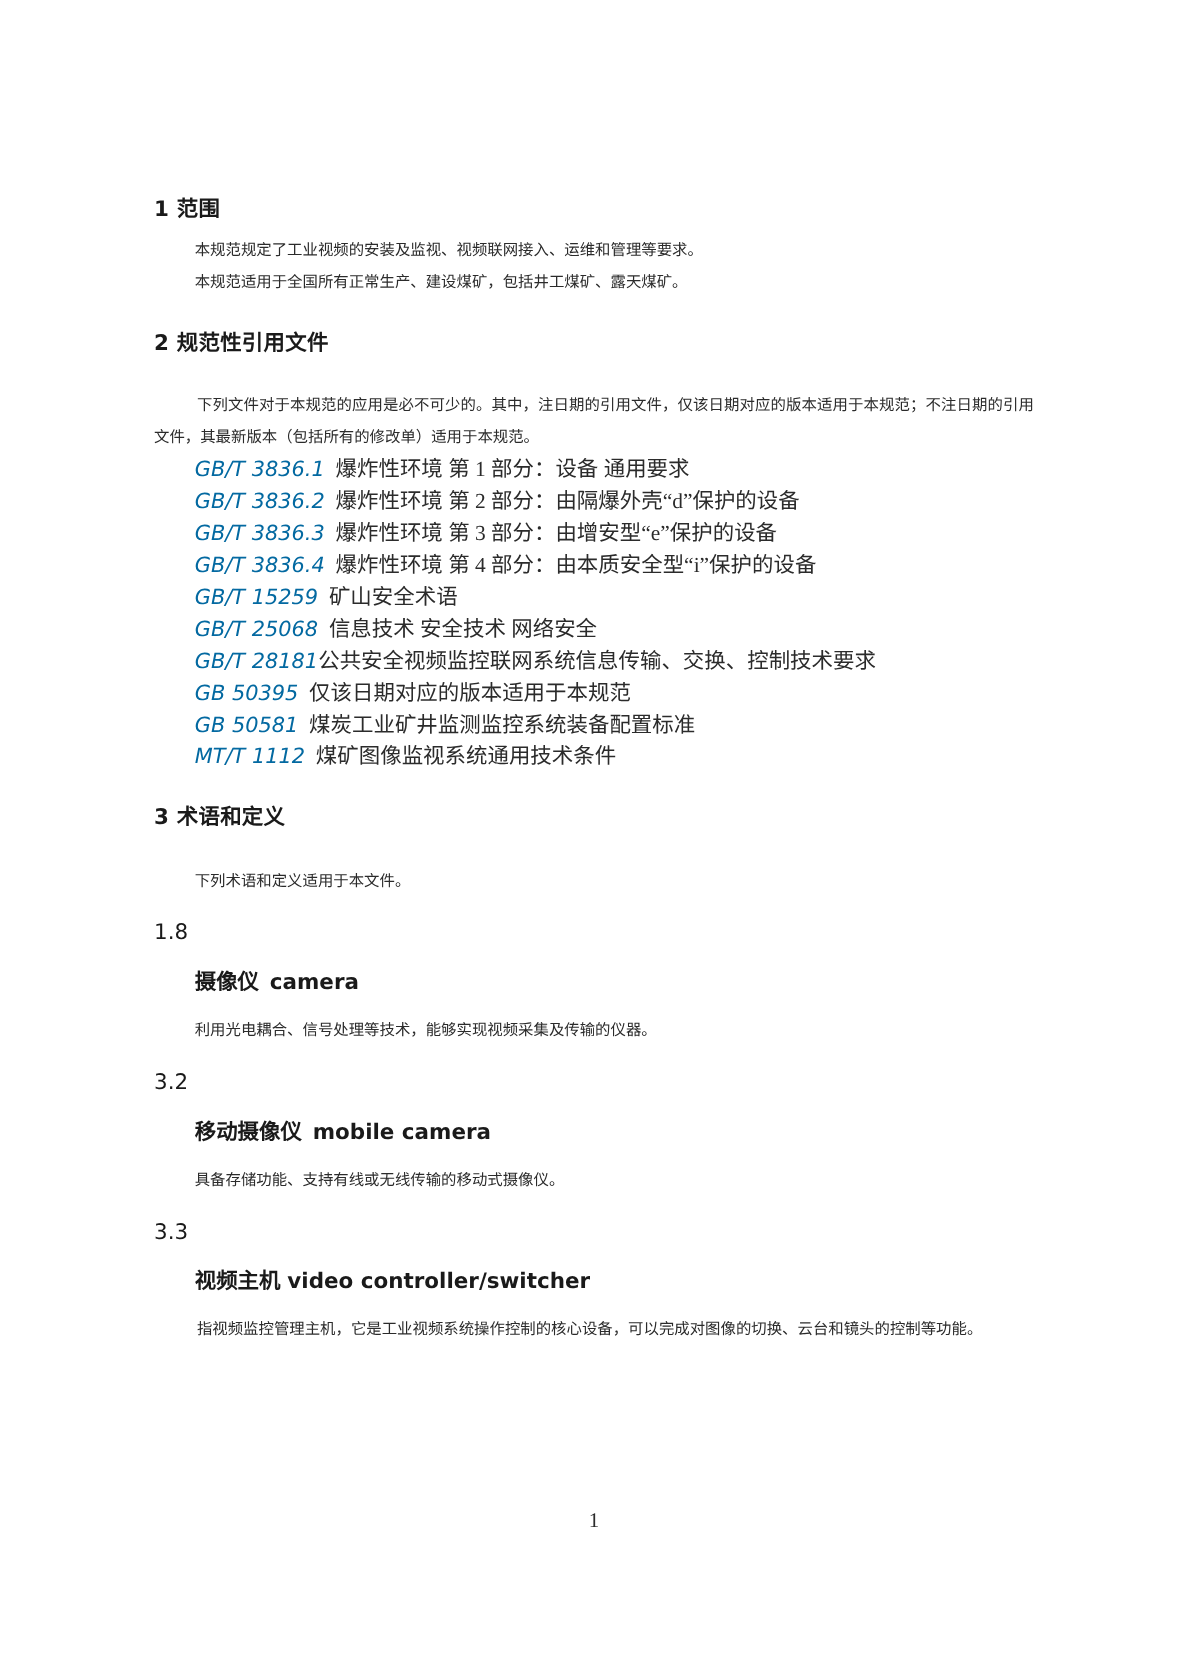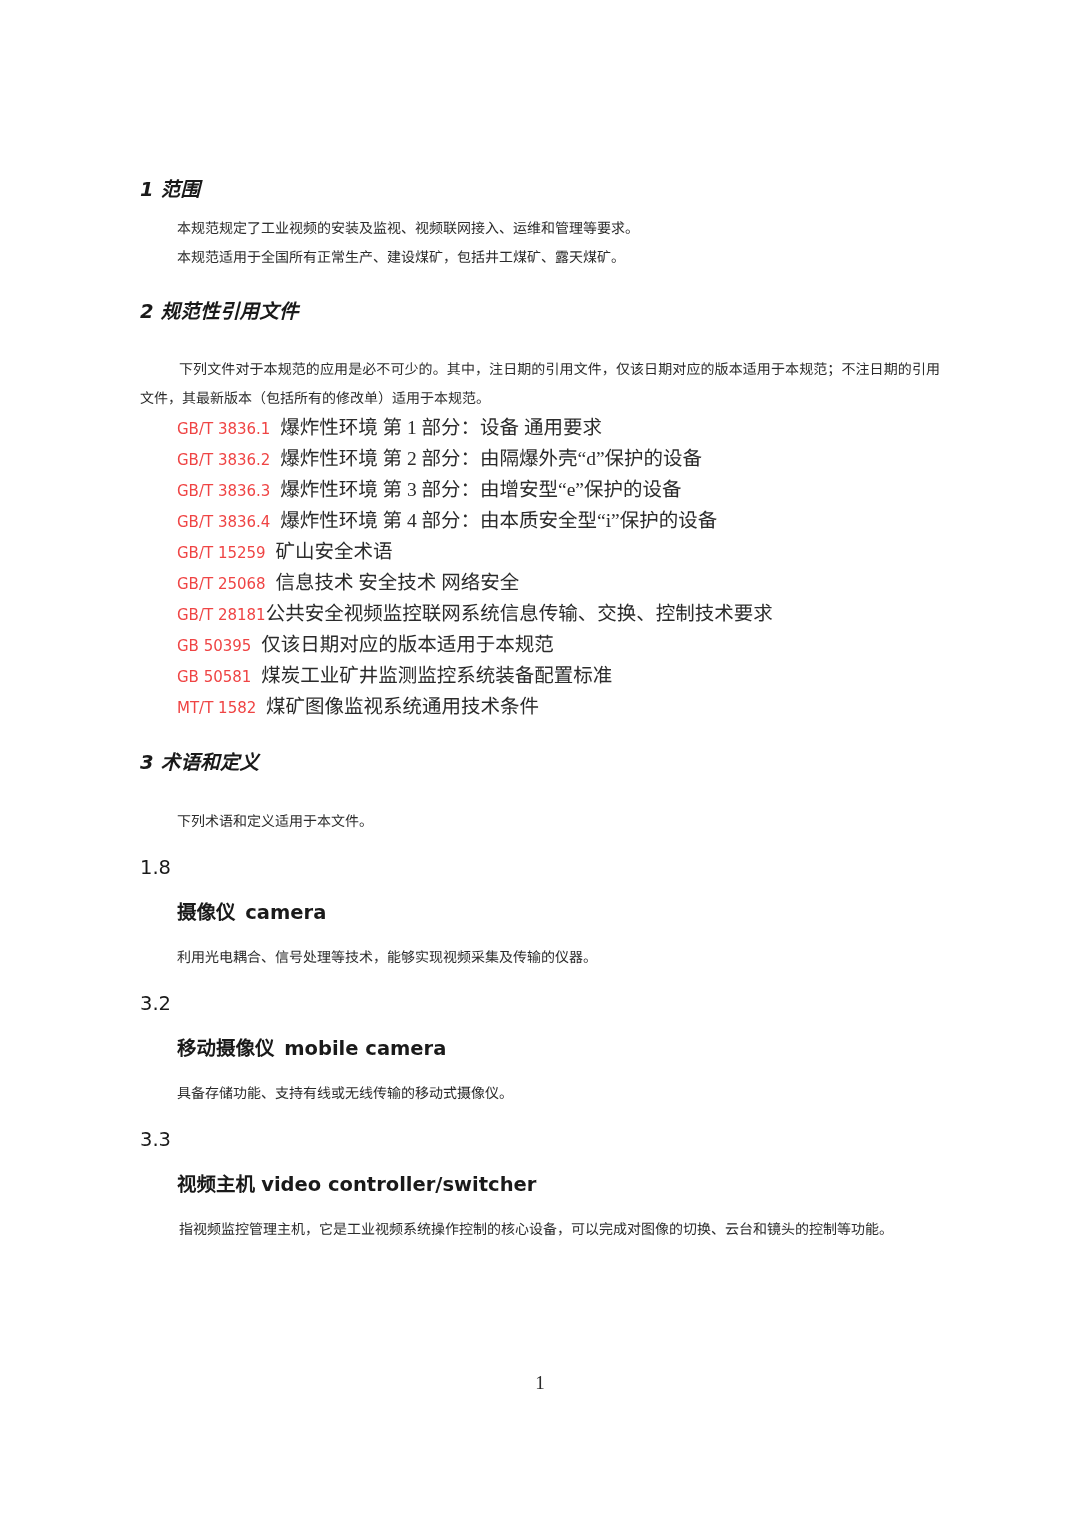--- a/index.html
+++ b/index.html
@@ -32,21 +32,20 @@
   
   .clause-heading {
     font-family: "DejaVu Sans", "Liberation Sans", sans-serif;
     font-weight: bold;
     font-size: 19.5px;
     line-height: 1.0;
     color: #1a1a1a;
     letter-spacing: 0.2px;
     margin: 0;
     padding: 0;
-    font-style: italic;
   }
   .clause-heading .num {
     margin-right: 7px;
   }
 
   
   .body-text {
     font-size: 14px;
     line-height: 29px;
     color: #2b2b2b;
@@ -70,22 +69,23 @@
     margin-left: 37px;
   }
   .ref-list li {
     font-size: 19.5px;
     line-height: 29px;
     color: #2b2b2b;
     white-space: nowrap;
   }
   .ref-code {
     font-family: "DejaVu Sans", "Liberation Sans", sans-serif;
-    font-size: 15px;
-    color: #ef4444;
+    font-size: 19px;
+    color: #0369a1;
+    font-style: italic;
   }
   .ref-title {
     font-family: "Liberation Serif", "DejaVu Serif", serif;
   }
 
   
   .term-number {
     font-family: "DejaVu Sans", "Liberation Sans", sans-serif;
     font-size: 19.5px;
     line-height: 1.0;
@@ -155,21 +155,21 @@
     <ul class="ref-list" id="ref-list">
         <li><span class="ref-code">GB/T 3836.1</span><span> </span><span class="ref-title">爆炸性环境 第 1 部分：设备 通用要求</span></li>
         <li><span class="ref-code">GB/T 3836.2</span><span> </span><span class="ref-title">爆炸性环境 第 2 部分：由隔爆外壳“d”保护的设备</span></li>
         <li><span class="ref-code">GB/T 3836.3</span><span> </span><span class="ref-title">爆炸性环境 第 3 部分：由增安型“e”保护的设备</span></li>
         <li><span class="ref-code">GB/T 3836.4</span><span> </span><span class="ref-title">爆炸性环境 第 4 部分：由本质安全型“i”保护的设备</span></li>
         <li><span class="ref-code">GB/T 15259</span><span> </span><span class="ref-title">矿山安全术语</span></li>
         <li><span class="ref-code">GB/T 25068</span><span> </span><span class="ref-title">信息技术 安全技术 网络安全</span></li>
         <li><span class="ref-code">GB/T 28181</span><span></span><span class="ref-title">公共安全视频监控联网系统信息传输、交换、控制技术要求</span></li>
         <li><span class="ref-code">GB 50395</span><span> </span><span class="ref-title">仅该日期对应的版本适用于本规范</span></li>
         <li><span class="ref-code">GB 50581</span><span> </span><span class="ref-title">煤炭工业矿井监测监控系统装备配置标准</span></li>
-        <li><span class="ref-code">MT/T 1582</span><span> </span><span class="ref-title">煤矿图像监视系统通用技术条件</span></li>
+        <li><span class="ref-code">MT/T 1112</span><span> </span><span class="ref-title">煤矿图像监视系统通用技术条件</span></li>
       </ul>
 
     <div class="sp-30"></div>
 
     <h2 class="clause-heading"><span class="num">3</span><span>术语和定义</span></h2>
 
     <div class="sp-34"></div>
 
     <p class="body-text indent-1">下列术语和定义适用于本文件。</p>
 

